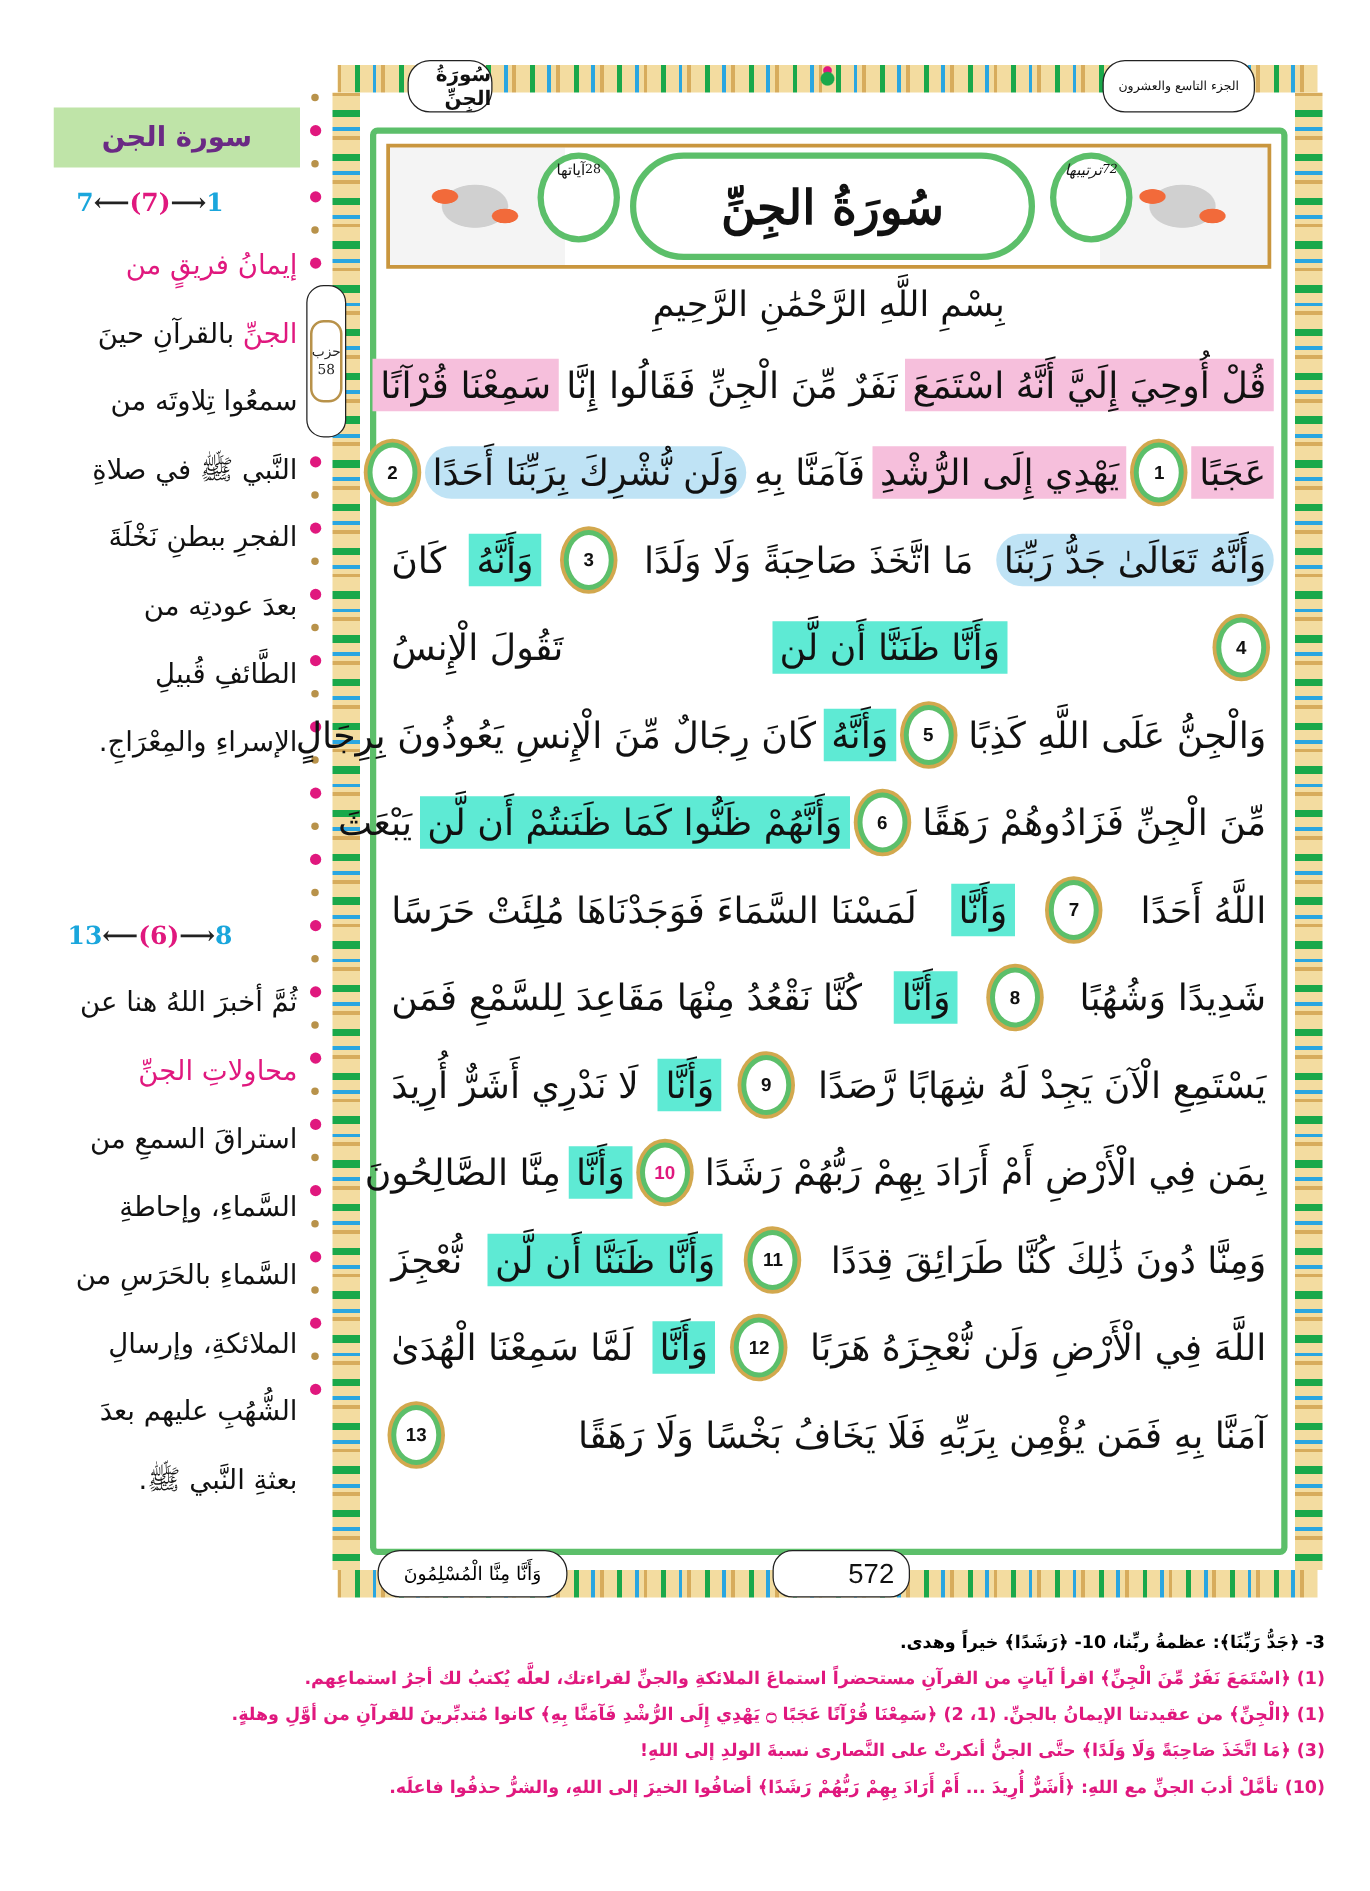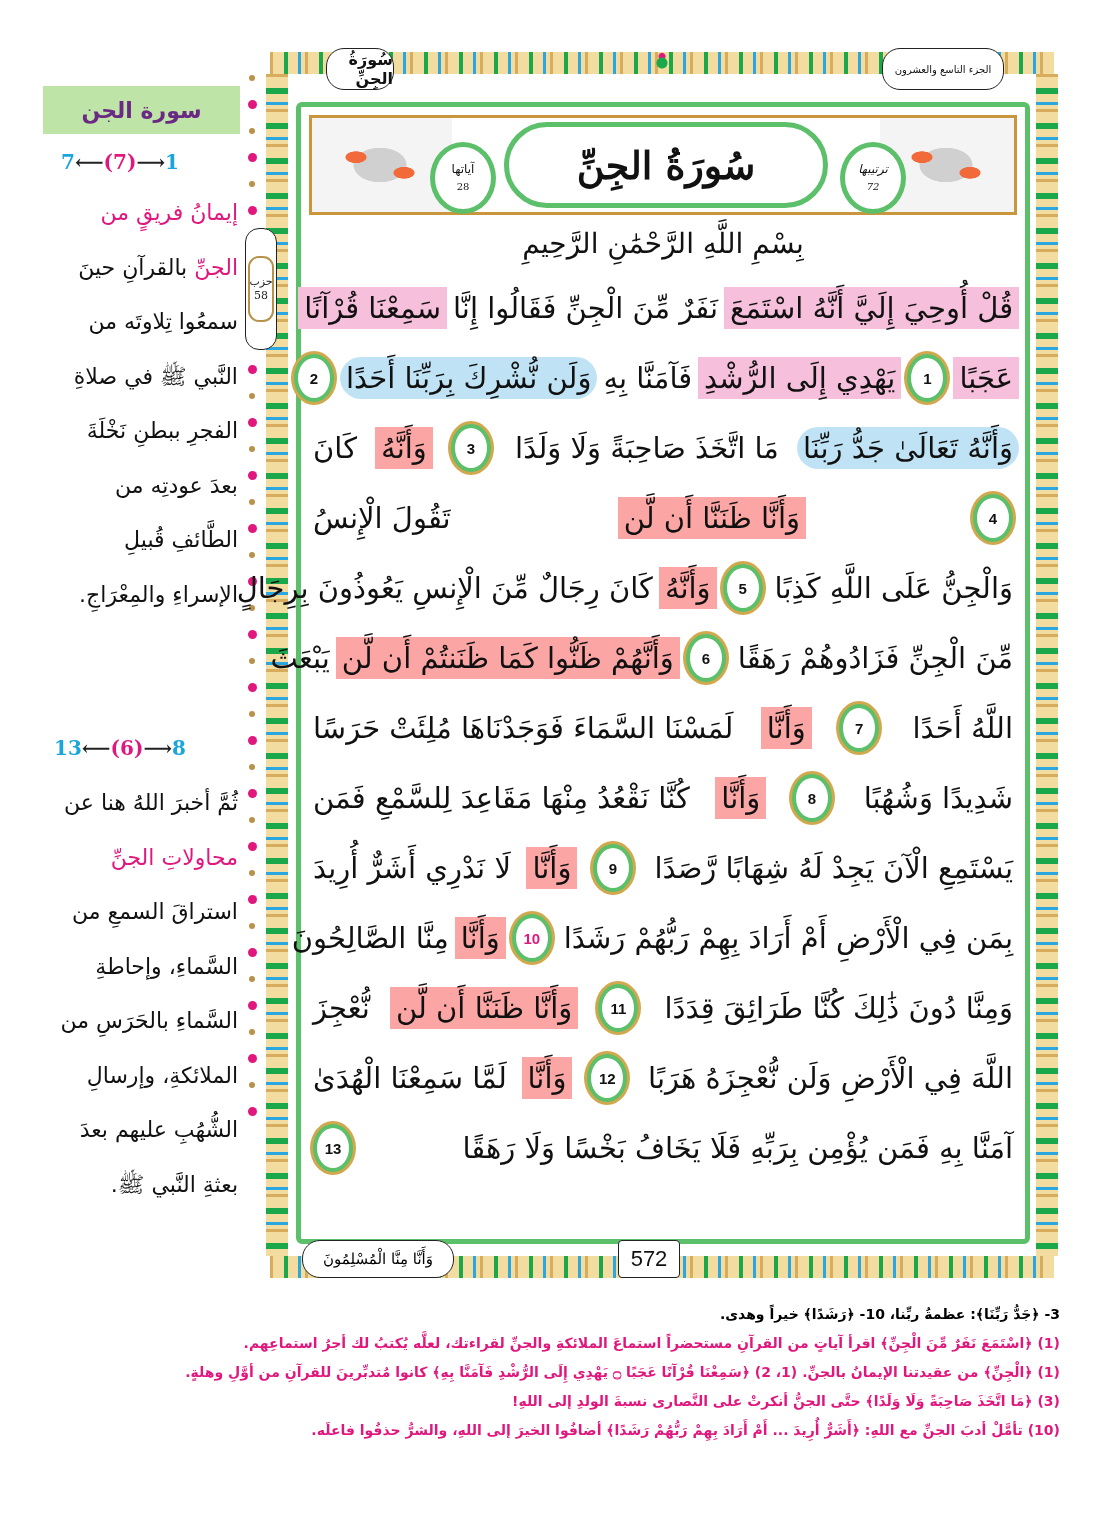--- a/index.html
+++ b/index.html
@@ -64,56 +64,56 @@
     background:
       radial-gradient(ellipse at 30% 40%, #f26a3a 0 10px, transparent 11px),
       radial-gradient(ellipse at 70% 60%, #f26a3a 0 10px, transparent 11px),
       radial-gradient(ellipse at 50% 50%, #d0d0d0 0 26px, transparent 27px); }
   .header .flourish-l { left:8px; }
   .header .flourish-r { right:8px; }
   .name-plate { position:absolute; left:192px; top:4px; width:324px; height:86px;
     background:#fff; border:5px solid #5cbf6a; border-radius:44px; box-sizing:border-box;
     display:flex; align-items:center; justify-content:center; font-size:38px; font-weight:bold;
     direction:rtl; color:#111; font-family:"DejaVu Serif", serif; }
-  .medal { position:absolute; top:24px; width:66px; height:72px; background:#fff;
+  .medal { position:absolute; top:4px; width:66px; height:72px; background:#fff;
     border:5px solid #5cbf6a; border-radius:50%; box-sizing:border-box; display:flex;
-    flex-direction:column; align-items:center; justify-content:center; font-size:12px;
+    justify-content:center; font-size:12px;
     color:#111; line-height:18px; }
   .medal .num { font-family:"DejaVu Serif", serif; font-size:10px; }
   .medal-ayat { left:118px; }
   .medal-order { left:528px;font-style:italic; }
 
   
   .basmala { position:absolute; left:0; top:120px; width:724px; text-align:center; direction:rtl;
     font-size:28px; font-family:"DejaVu Serif", serif; color:#111; }
 
   
   .lines { position:absolute; left:6px; top:166px; width:712px; }
   .line { position:relative; height:70px; direction:rtl; display:flex; align-items:center;
     justify-content:space-between; font-family:"DejaVu Serif", serif; font-size:29px;
     color:#111; white-space:nowrap; }
   .seg { padding:4px 6px; }
   .hl-pink { background:#f6bfdc; }
   .hl-blue { background:#bfe3f5;border-radius:21px; }
-  .hl-yellow { background:#fca5a5; }
+  .hl-yellow { background:#5eead4; }
   .bg-lightblue { position:absolute; left:0; width:712px; background:#e2f2fb; z-index:-1; }
 
   .ayah { display:inline-flex; align-items:center; justify-content:center; width:32px; height:40px;
     border-radius:50%; background:#fff; border:4px solid #5cbf6a; box-shadow:0 0 0 3px #d2a84e;
     font-family:"Liberation Sans", sans-serif; font-size:15px; font-weight:bold; color:#111;
     margin:0 6px; flex:0 0 auto; }
   .ayah.pink { color:#e0187e; }
 
   .page-footer { position:absolute; left:30px; top:1190px; width:740px; height:40px; }
   .footer-cart { position:absolute; left:20px; top:0; width:150px; height:36px; background:#fff;
     border:1.5px solid #222; border-radius:18px; display:flex; align-items:center;
     justify-content:center; direction:rtl; font-family:"DejaVu Serif", serif; font-size:15px; }
   .page-num { position:absolute; left:330px; top:0; width:60px; height:36px; background:#fff;
-    border:1.5px solid #222; border-radius:4px; display:flex; align-items:center;
-    justify-content:center; font-family:"Liberation Sans", sans-serif; font-size:22px; color:#111; }
+    border:1.5px solid #222; border-radius:16px; display:flex; align-items:center;
+    justify-content:center; font-family:"Liberation Sans", sans-serif; font-size:22px; color:#111;padding-left:48px; }
 
   
   .notes { position:absolute; left:30px; top:1300px; width:1030px; direction:rtl;
     font-size:14px; font-weight:bold; line-height:29px; }
   .notes .n1 { color:#000000; }
   .notes .n2 { color:#e0187e; }
 </style>
 </head>
 <body>
 

